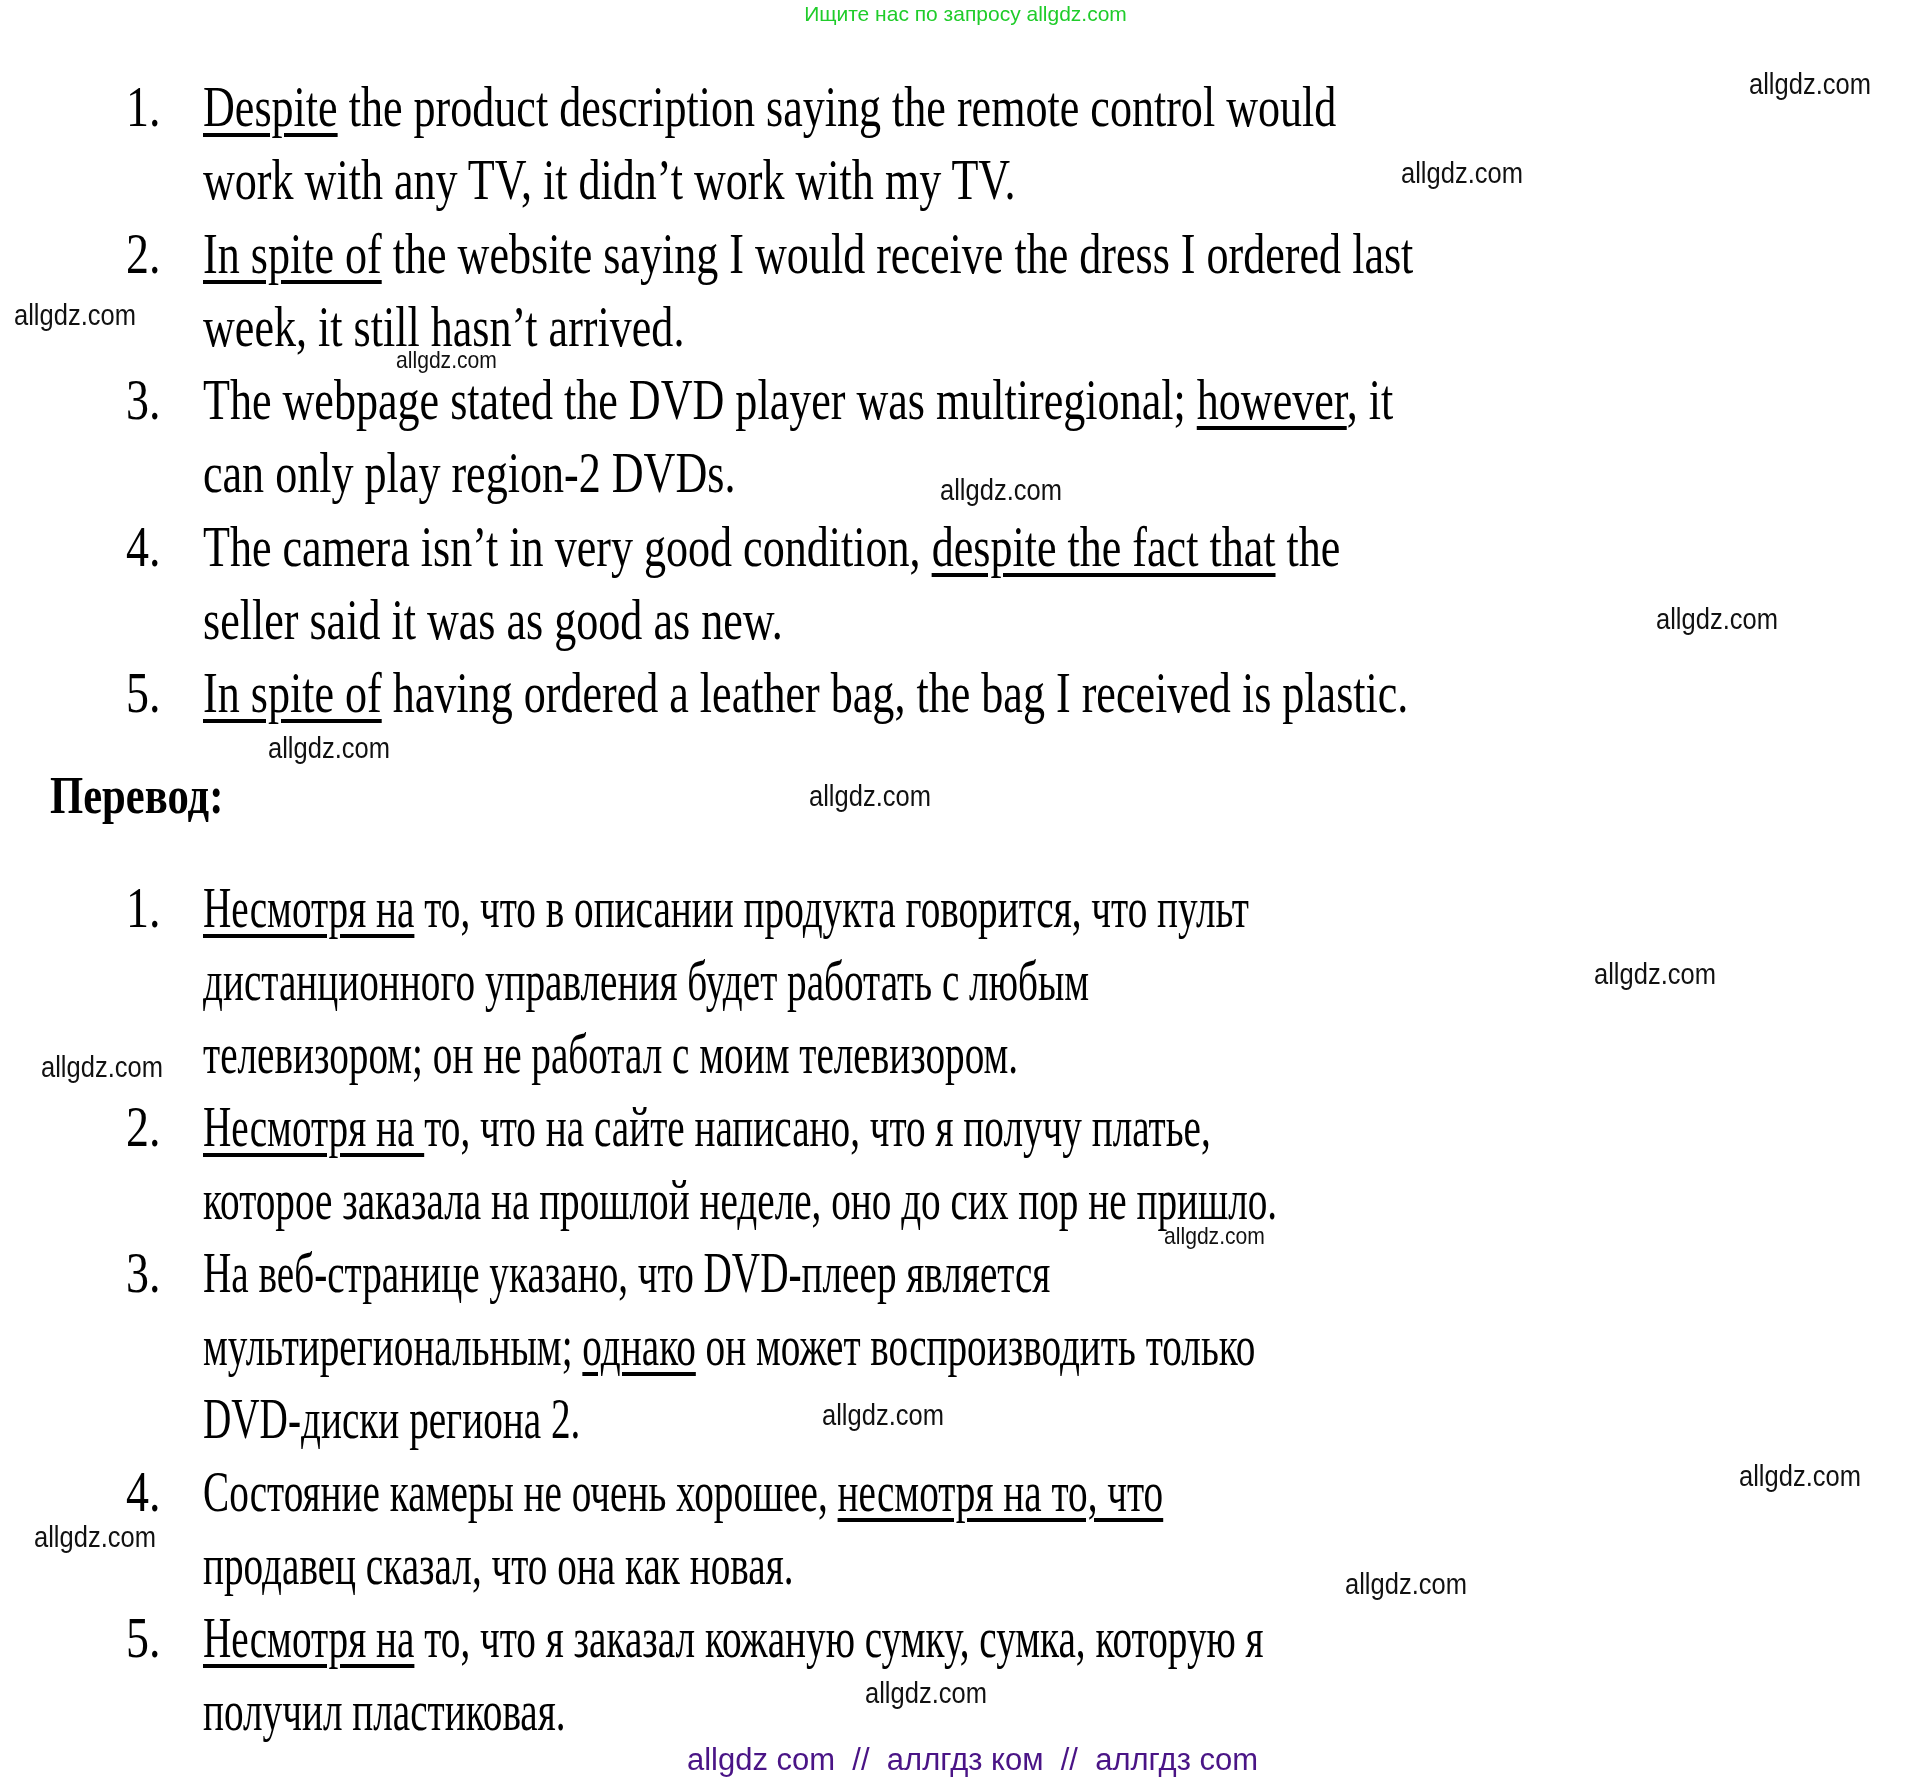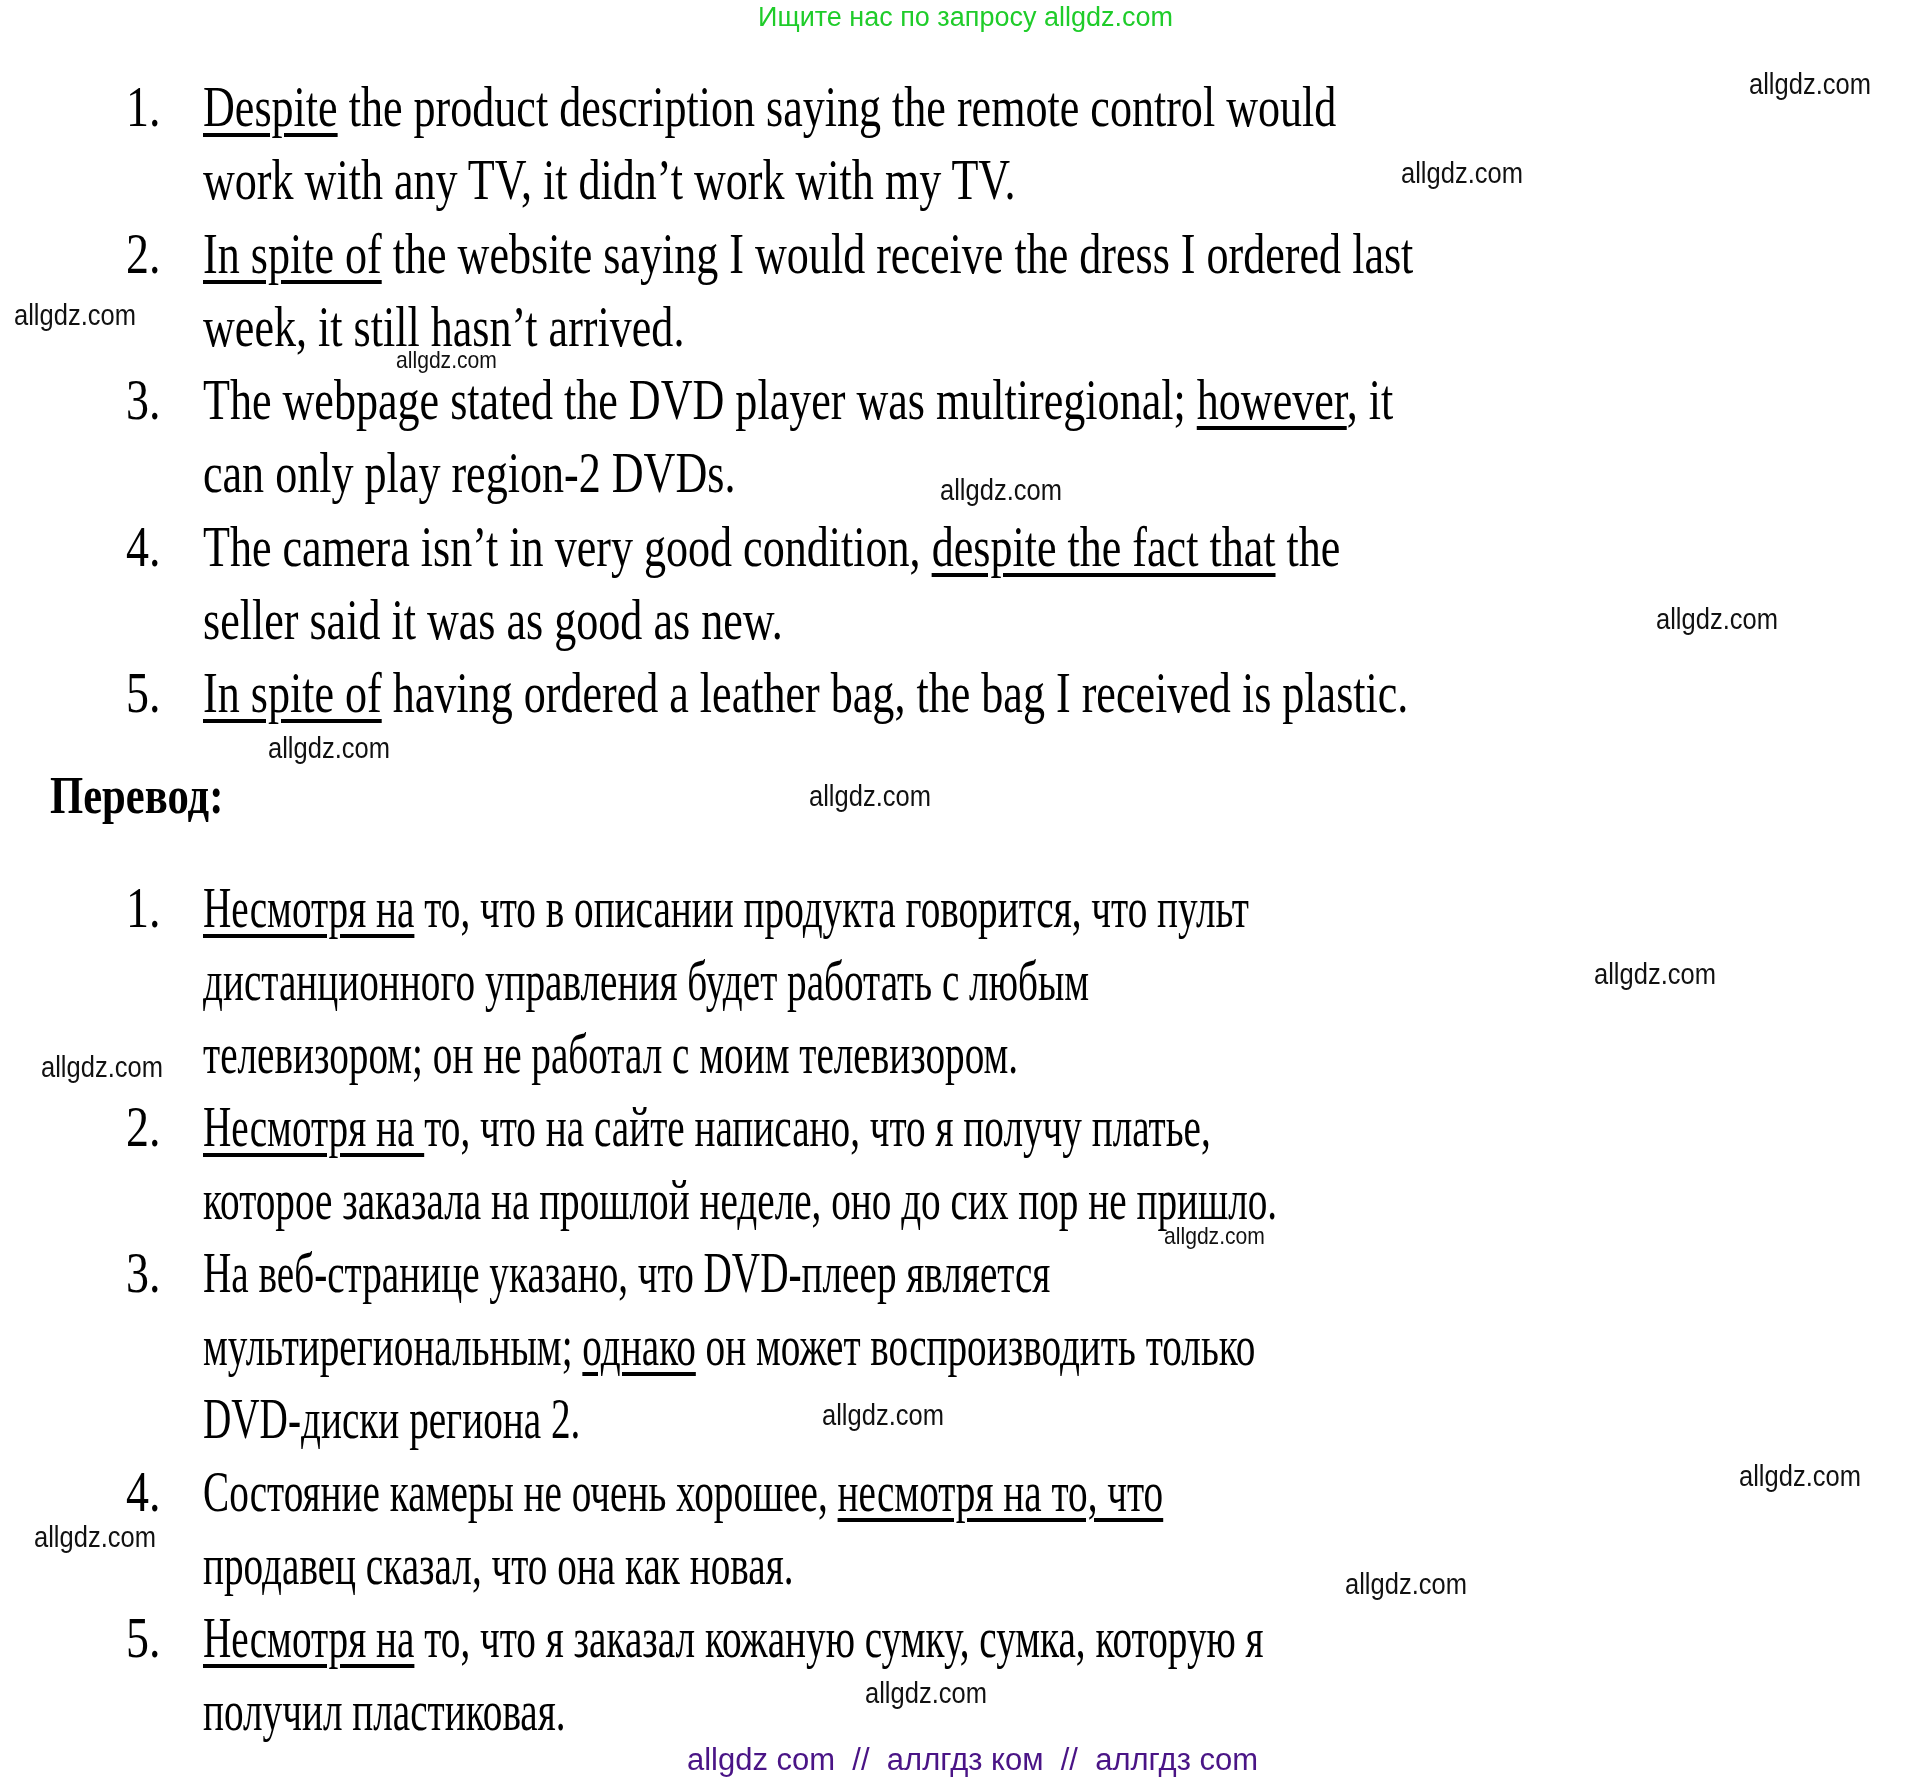--- a/index.html
+++ b/index.html
@@ -1,17 +1,17 @@
 <!DOCTYPE html>
 <html><head>
 <meta charset="utf-8">
 <style>
   html, body { margin:0; padding:0; background:#ffffff; }
   body { width:1931px; height:1785px; position:relative; overflow:hidden; font-family:"Liberation Serif", serif; color:#000; }
-  .hdr { position:absolute; left:0; width:1931px; top:2px; text-align:center; font-family:"Liberation Sans", sans-serif; font-size:27px; color:#1fcc2a; }
+  .hdr { position:absolute; left:0; width:1931px; top:2px; text-align:center; font-family:"Liberation Sans", sans-serif; font-size:21px; color:#1fcc2a; }
   .ftr { position:absolute; left:0; width:1931px; top:1742px; text-align:center; font-family:"Liberation Sans", sans-serif; font-size:31px; color:#4a1486; white-space:pre;margin-left:7px; }
   .num { position:absolute; left:126px; font-size:56px; line-height:60px; transform-origin:left top; }
   .ln { position:absolute; left:203px; font-size:56px; line-height:60px; white-space:nowrap; transform-origin:left top; }
   .u { text-decoration:underline; text-decoration-thickness:4px; text-underline-offset:7px; }
   .h2 { position:absolute; left:50px; top:766px; font-size:52px; font-weight:bold; transform:scaleX(0.82); transform-origin:left top; }
   .wm { position:absolute; font-family:"Liberation Sans", sans-serif; font-size:29px; color:#111; white-space:nowrap; transform:scaleX(0.88); transform-origin:left top; }
   .wm.s { font-size:24px; }
 </style>
 </head>
 <body>

